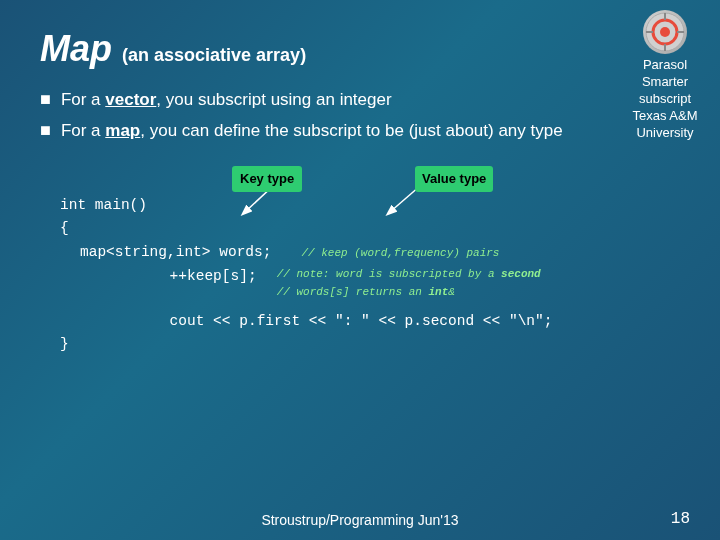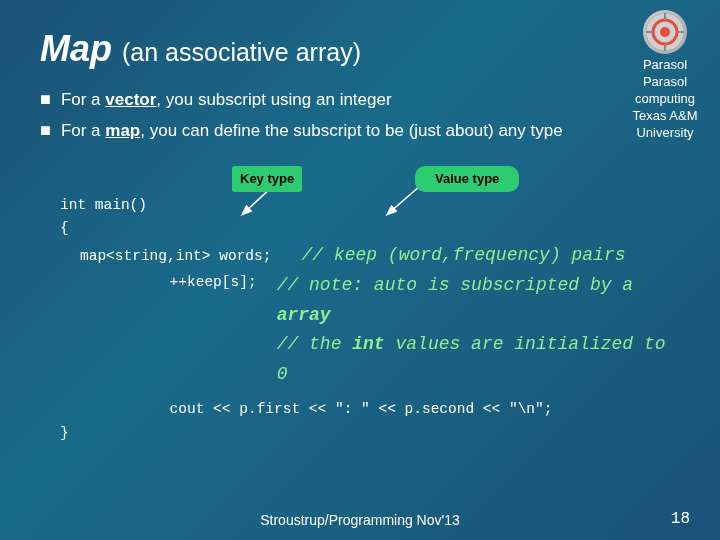--- a/index.html
+++ b/index.html
@@ -63,22 +63,22 @@
       margin-bottom: 16px;
       padding-right: 100px;
     }
 
     .title-main {
       font-style: italic;
       font-weight: bold;
     }
 
     .title-sub {
-      font-size: 25px;
-      font-weight: normal;
+      font-size: 18px;
+      font-weight: bold;
     }
 
     
     .bullets {
       color: #fff;
       font-size: 17px;
       margin-bottom: 18px;
       line-height: 1.6;
     }
 
@@ -119,30 +119,30 @@
       margin-left: 8px;
       position: relative;
     }
 
     .value-type-box {
       background: #2ecc71;
       color: #000;
       font-family: Arial, sans-serif;
       font-size: 13px;
       font-weight: bold;
-      padding: 2px 20px;
-      border-radius: 10px;
+      padding: 2px 7px;
+      border-radius: 3px;
       margin-left: 60px;
       position: relative;
     }
 
     .code-comment {
       color: #90ee90;
       font-style: italic;
-      font-size: 18px;
+      font-size: 11px;
     }
 
     .code-comment-right {
       margin-left: 30px;
     }
 
     .line {
       display: flex;
       align-items: baseline;
     }
@@ -189,21 +189,21 @@
         <circle cx="20" cy="20" r="12" fill="none" stroke="#e74c3c" stroke-width="3"></circle>
         <circle cx="20" cy="20" r="5" fill="#e74c3c"></circle>
         <line x1="20" y1="1" x2="20" y2="8" stroke="#888" stroke-width="2"></line>
         <line x1="20" y1="32" x2="20" y2="39" stroke="#888" stroke-width="2"></line>
         <line x1="1" y1="20" x2="8" y2="20" stroke="#888" stroke-width="2"></line>
         <line x1="32" y1="20" x2="39" y2="20" stroke="#888" stroke-width="2"></line>
       </svg>
     </div>
     <div class="logo-text">
       <div>Parasol</div>
-      <div>Parasol computing</div>
+      <div>Smarter subscript</div>
       <div>Texas A&amp;M University</div>
     </div>
   </div>
 
   <div class="title">
     <span class="title-main">Map</span>
     <span class="title-sub">(an associative array)</span>
   </div>
 
   <div class="bullets">
@@ -256,36 +256,36 @@
       </span>
       <span class="code-comment code-comment-right">
         // keep (word,frequency) pairs
       </span>
     </div>
 
 
     <div style="display:flex; align-items:flex-start;">
       <span class="line-indent2" style="white-space:pre;">        ++keep[s];</span>
       <div style="margin-left:20px;">
-        <div class="code-comment">// note: <span class="italic">auto</span> is subscripted by a <span class="bold">array</span></div>
-        <div class="code-comment">// the <span class="bold">int</span> values are initialized to 0</div>
+        <div class="code-comment">// note: <span class="italic">word</span> is subscripted by a <span class="bold">second</span></div>
+        <div class="code-comment">// <span class="italic">words[s]</span> returns an <span class="bold">int</span>&amp;</div>
       </div>
     </div>
 
     <div style="height:8px;"></div>
 
 
     <div class="line">
       <span class="line-indent2" style="white-space:pre;">        cout &lt;&lt; p.first &lt;&lt; ": " &lt;&lt; p.second &lt;&lt; "\n";</span>
     </div>
 
     <div class="line">
       <span>}</span>
     </div>
 
   </div>
 
   <div class="footer">
-    <span class="footer-text">Stroustrup/Programming Nov'13</span>
+    <span class="footer-text">Stroustrup/Programming Jun'13</span>
   </div>
   <div class="page-num">18</div>
 
 </div>
 
 </body></html>

